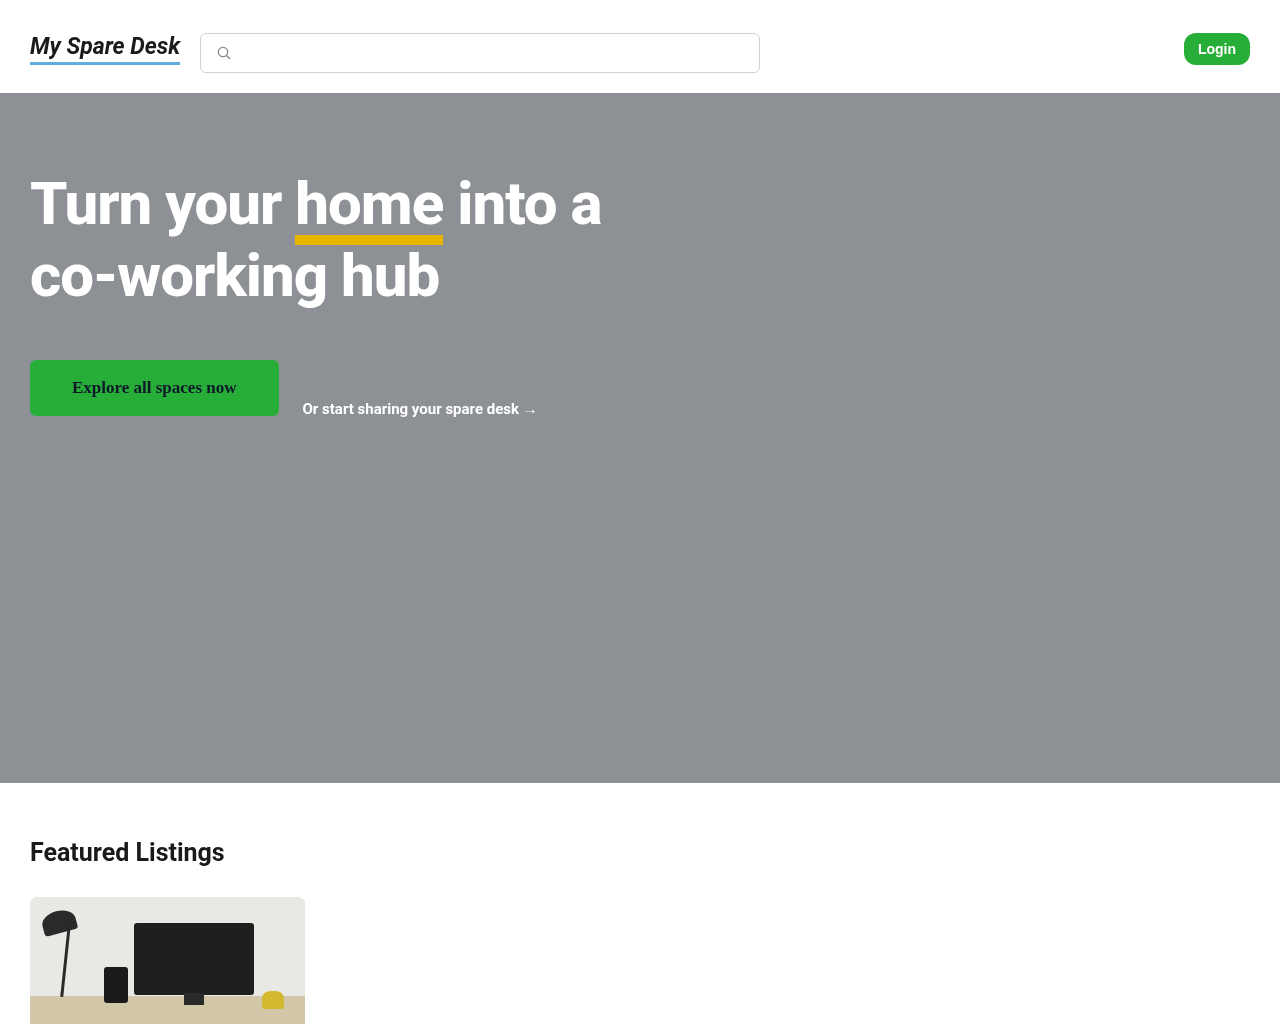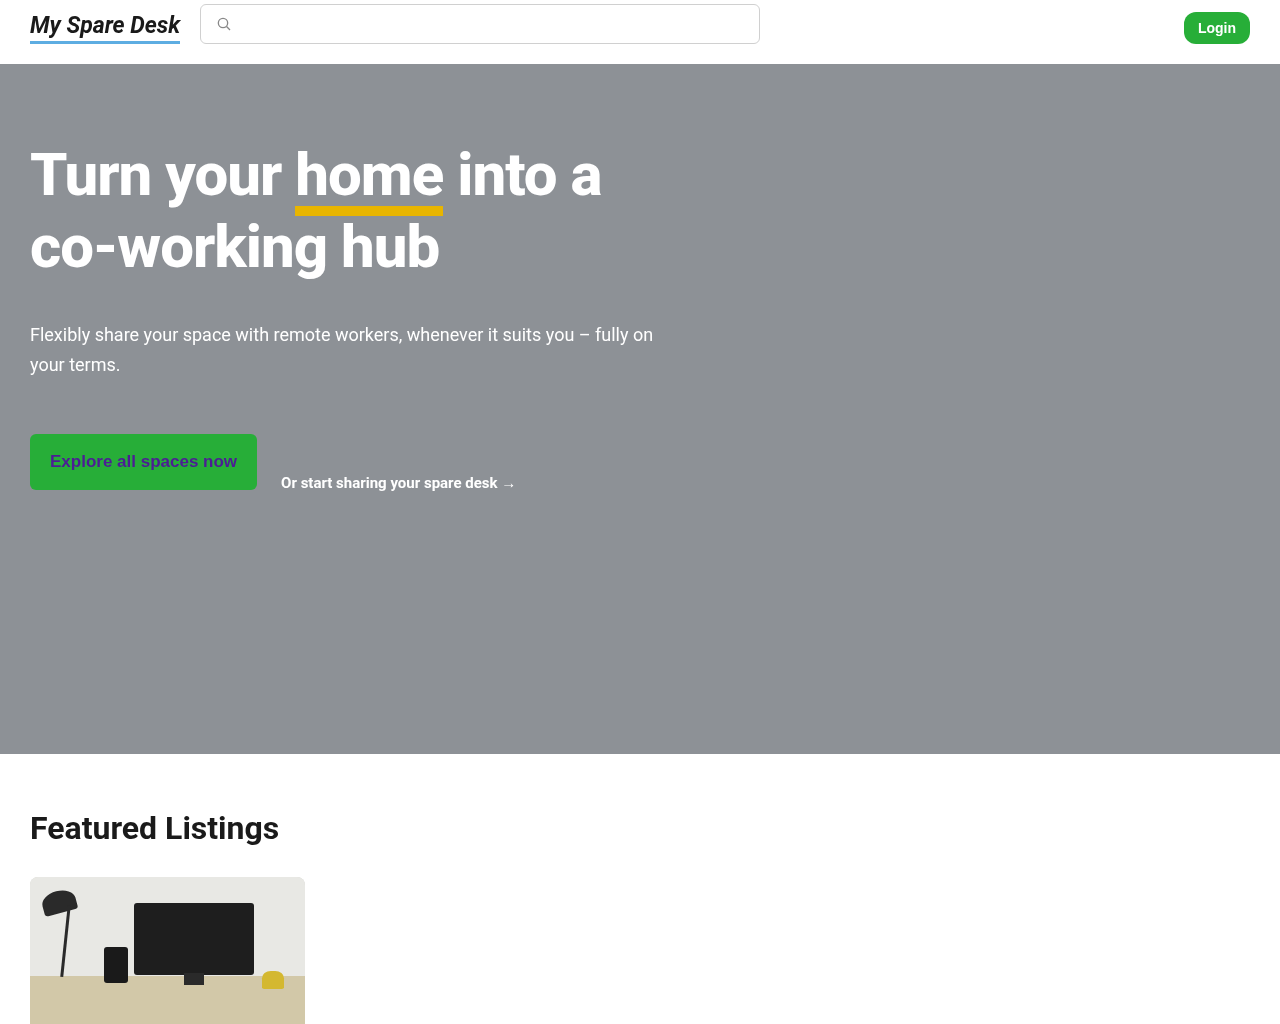--- a/index.html
+++ b/index.html
@@ -7,22 +7,22 @@
       padding: 0;
       box-sizing: border-box;
     }
     body {
       font-family: -apple-system, BlinkMacSystemFont, "Segoe UI", Roboto, Helvetica, Arial, sans-serif;
       background: #ffffff;
       color: #1a1a1a;
     }
     .header {
       display: flex;
-      align-items: flex-end;
-      padding: 4px 30px 20px 30px;
+      align-items: flex-start;
+      padding: 33px 30px 20px 30px;
       background: #ffffff;
       gap: 20px;
     }
     .logo {
       font-size: 23px;
       font-weight: 700;
       font-style: italic;
       color: #1a1a1a;
       border-bottom: 3px solid #5dade2;
       padding-bottom: 2px;
@@ -100,41 +100,42 @@
       line-height: 1.7;
     }
     .hero-actions {
       display: flex;
       align-items: center;
       gap: 24px;
       margin-top: 52px;
     }
     .explore-btn {
       background: #27ae38;
-      color: #4c1d95;
+      color: #0f172a;
       border: none;
       border-radius: 6px;
-      padding: 18px 20px;
+      padding: 18px 42px;
       font-size: 17px;
       font-weight: 700;
       cursor: pointer;
+      font-family: Liberation Serif, serif;
     }
     .share-link {
       color: #ffffff;
       font-size: 15px;
       font-weight: 700;
       text-decoration: none;
       cursor: pointer;
       margin-top: 41px;
     }
     .featured {
       padding: 55px 30px 30px 30px;
     }
     .featured-title {
-      font-size: 32px;
+      font-size: 25px;
       font-weight: 700;
       color: #1a1a1a;
       margin-bottom: 30px;
     }
     .listing-card {
       width: 275px;
       height: 180px;
       background: #d5d5d0;
       border-radius: 8px;
       overflow: hidden;
@@ -226,21 +227,20 @@
 
   <div class="header-spacer"></div>
 
   <button class="login-btn">Login</button>
 </header>
 
 <section class="hero">
   <h1 class="hero-title">
     <span>Turn your </span><span class="underline-word">home</span><span> into a co-working hub</span>
   </h1>
-  <p class="hero-subtitle">Flexibly share your space with remote workers, whenever it suits you – fully on your terms.</p>
   <div class="hero-actions">
     <button class="explore-btn">Explore all spaces now</button>
     <a class="share-link">Or start sharing your spare desk →</a>
   </div>
 </section>
 
 <section class="featured">
   <h2 class="featured-title">Featured Listings</h2>
   <div class="listing-card">
     <div class="listing-image">

